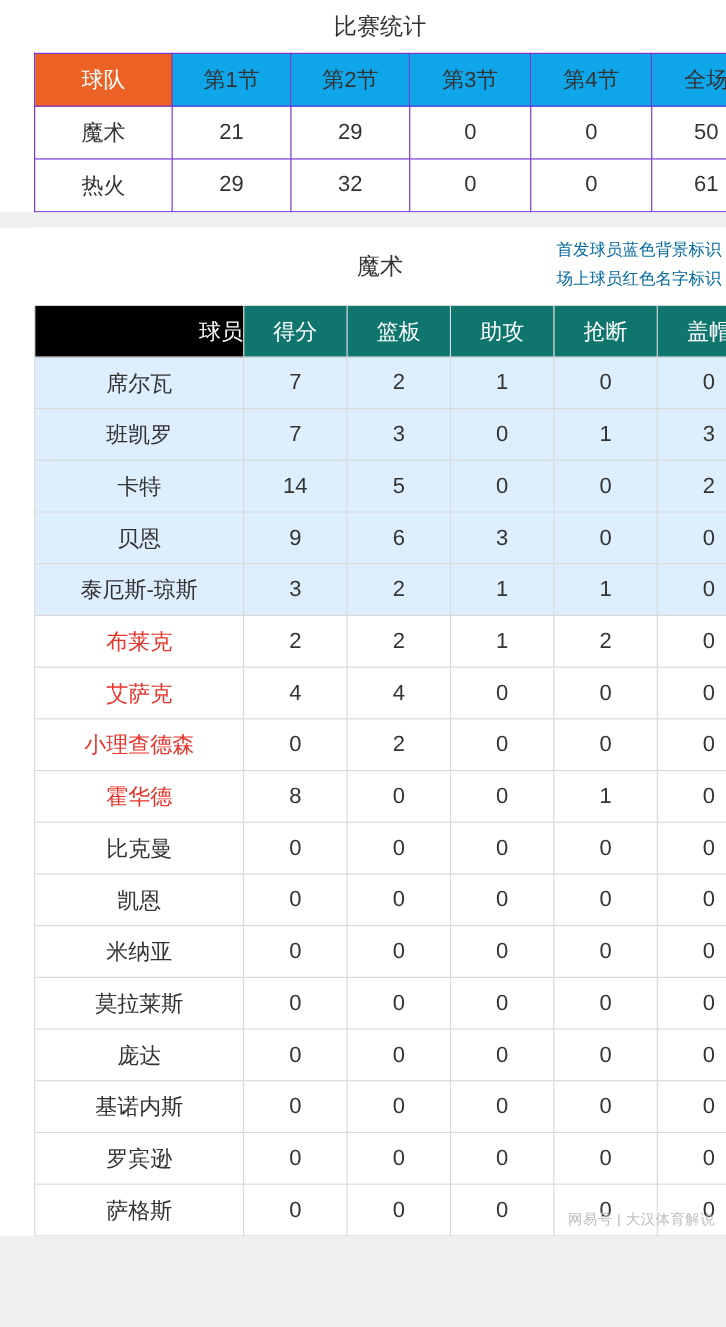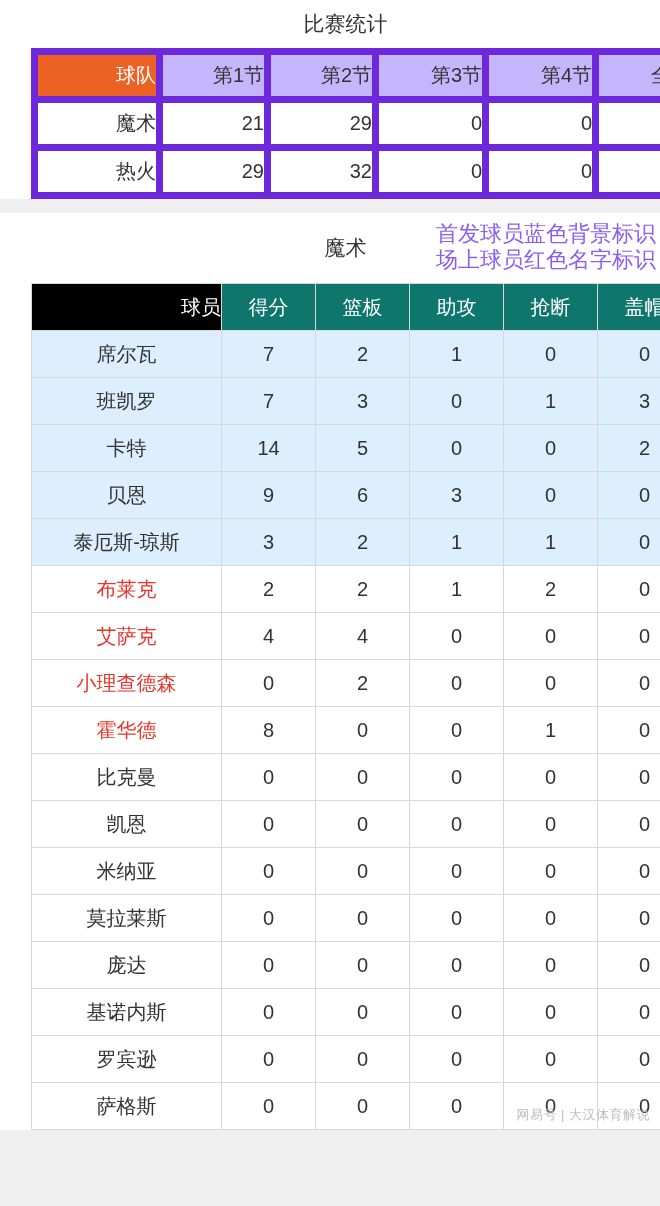--- a/index.html
+++ b/index.html
@@ -28,34 +28,34 @@
     color: #333;
     background: #fff;
   }
 
   table.stats {
     width: 100%;
     border-collapse: collapse;
     table-layout: fixed;
   }
   table.stats td, table.stats th {
-    border: 7px solid #6d28d9;
-    text-align: right;
+    border: 1px solid #6d28d9;
+    text-align: center;
     font-weight: normal;
     color: #333;
     font-size: 20px;
     height: 48px;
   }
 
   .score-head .team-head {
     background: #ec6124;
     color: #ffffff;
     font-size: 20px;
   }
-  .score-head td { background: #c4b5fd; }
+  .score-head td { background: #0ea5e9; }
 
   .score-row td { font-size: 20px; }
   .score-row .name-cell { font-size: 20px; }
 
   
   .stats col.c0 { width: 125px; }
   .stats col.c1 { width: 108px; }
   .stats col.c2 { width: 108px; }
   .stats col.c3 { width: 110px; }
   .stats col.c4 { width: 110px; }
@@ -72,22 +72,22 @@
   }
   .box-header .team-name {
     font-size: 21px;
     color: #333;
   }
   .legend {
     position: absolute;
     right: 4px;
     top: 8px;
     text-align: left;
-    color: #8b5cf6;
-    font-size: 22px;
+    color: #0369a1;
+    font-size: 15px;
     line-height: 26px;
     white-space: nowrap;
   }
 
   table.box {
     width: 100%;
     border-collapse: collapse;
     table-layout: fixed;
   }
   table.box col.p0 { width: 190px; }

